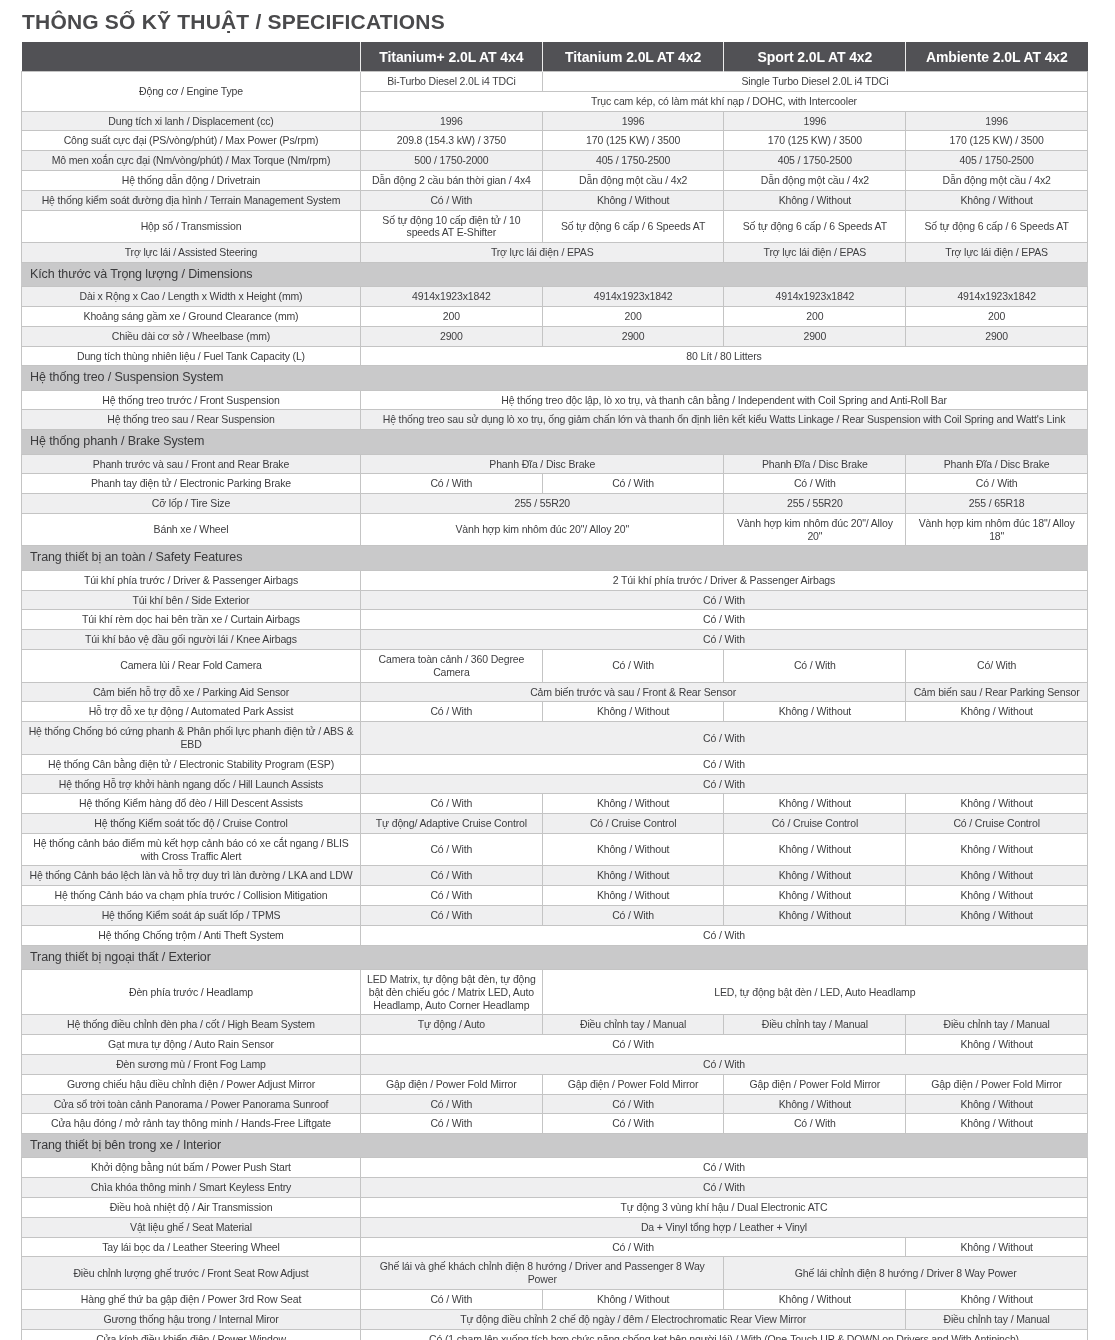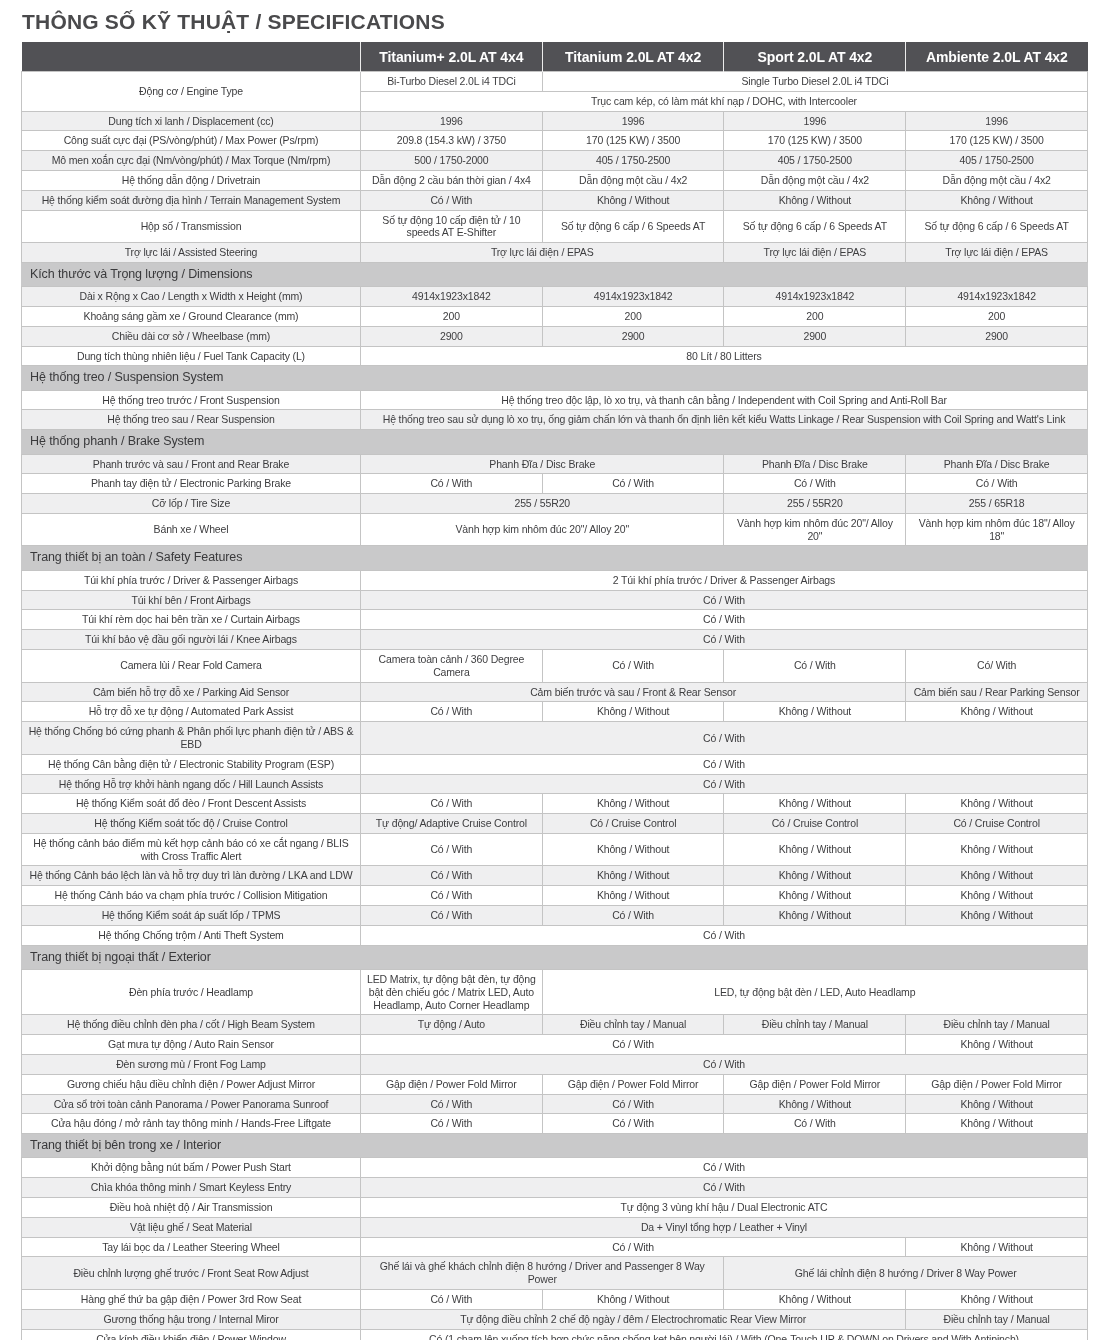--- a/index.html
+++ b/index.html
@@ -209,21 +209,21 @@
           <td colspan="1">Vành hợp kim nhôm đúc 18"/ Alloy 18"</td>
         </tr>
         <tr class="section-row">
           <td colspan="5">Trang thiết bị an toàn / Safety Features</td>
         </tr>
         <tr>
           <td class="row-label" rowspan="1">Túi khí phía trước / Driver &amp; Passenger Airbags</td>
           <td colspan="4">2 Túi khí phía trước / Driver &amp; Passenger Airbags</td>
         </tr>
         <tr class="shade">
-          <td class="row-label" rowspan="1">Túi khí bên / Front Airbags</td>
+          <td class="row-label" rowspan="1">Túi khí bên / Side Exterior</td>
           <td colspan="4">Có / With</td>
         </tr>
         <tr>
           <td class="row-label" rowspan="1">Túi khí rèm dọc hai bên trần xe / Curtain Airbags</td>
           <td colspan="4">Có / With</td>
         </tr>
         <tr class="shade">
           <td class="row-label" rowspan="1">Túi khí bảo vệ đầu gối người lái / Knee Airbags</td>
           <td colspan="4">Có / With</td>
         </tr>
@@ -252,21 +252,21 @@
         </tr>
         <tr>
           <td class="row-label" rowspan="1">Hệ thống Cân bằng điện tử / Electronic Stability Program (ESP)</td>
           <td colspan="4">Có / With</td>
         </tr>
         <tr class="shade">
           <td class="row-label" rowspan="1">Hệ thống Hỗ trợ khởi hành ngang dốc / Hill Launch Assists</td>
           <td colspan="4">Có / With</td>
         </tr>
         <tr>
-          <td class="row-label" rowspan="1">Hệ thống Kiểm soát đổ đèo / Front Descent Assists</td>
+          <td class="row-label" rowspan="1">Hệ thống Kiểm hàng đổ đèo / Hill Descent Assists</td>
           <td colspan="1">Có / With</td>
           <td colspan="1">Không / Without</td>
           <td colspan="1">Không / Without</td>
           <td colspan="1">Không / Without</td>
         </tr>
         <tr class="shade">
           <td class="row-label" rowspan="1">Hệ thống Kiểm soát tốc độ / Cruise Control</td>
           <td colspan="1">Tự động/ Adaptive Cruise Control</td>
           <td colspan="1">Có / Cruise Control</td>
           <td colspan="1">Có / Cruise Control</td>

